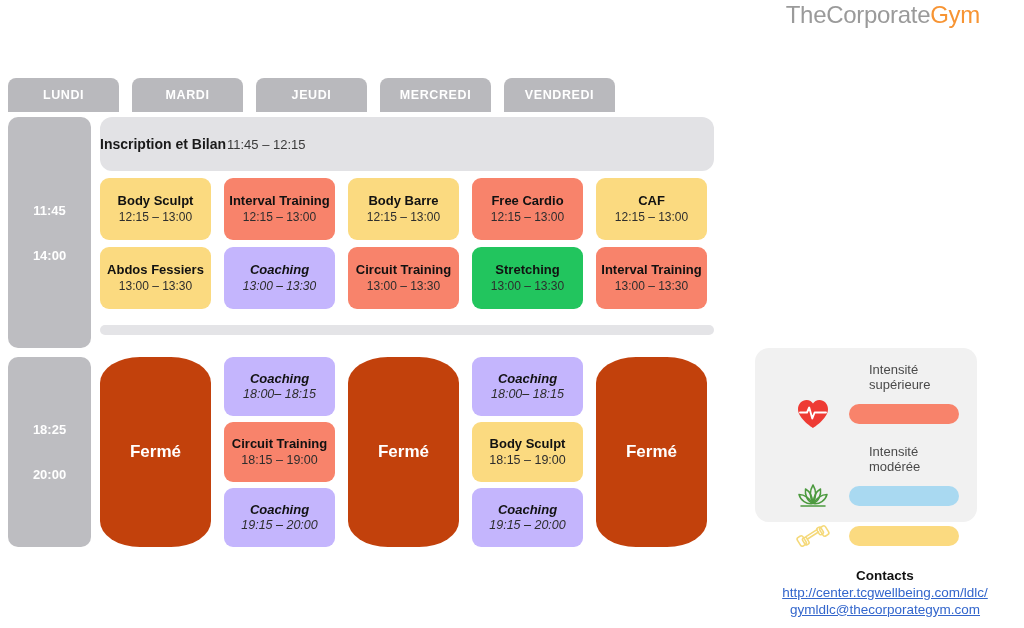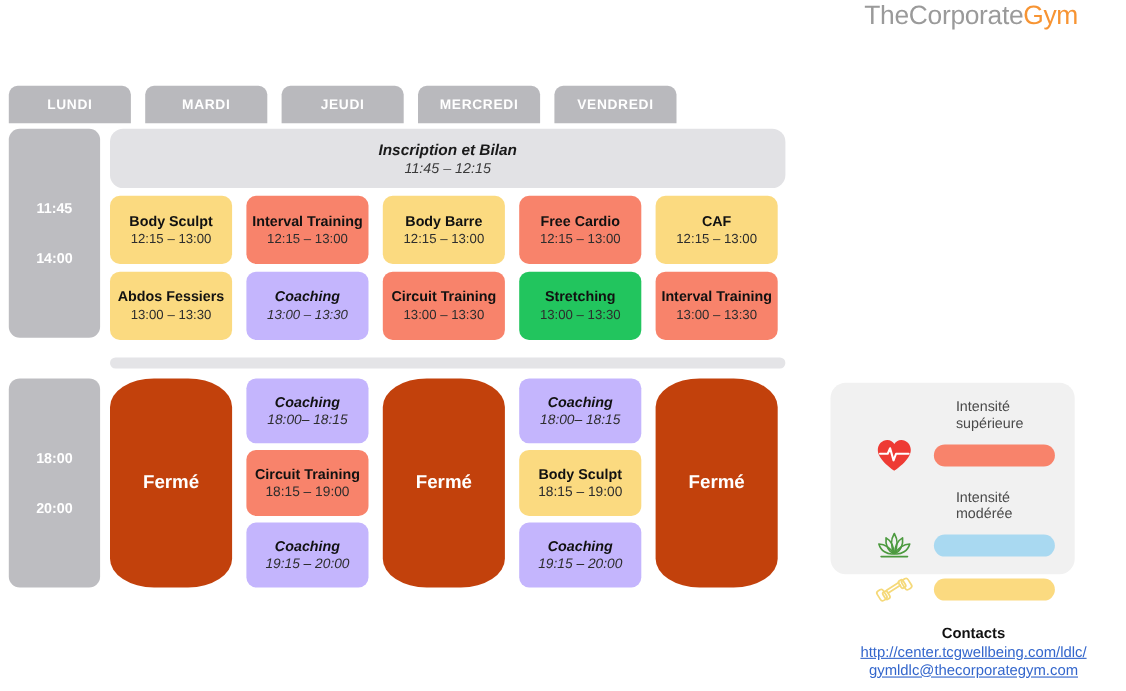--- a/index.html
+++ b/index.html
@@ -78,34 +78,33 @@
     color: #ffffff;
     font-size: 13px;
     font-weight: 700;
     display: flex;
     flex-direction: column;
     align-items: center;
     justify-content: center;
     gap: 30px;
     flex: none;
   }
-  .midday .time-col { height: 190px; }
+  .midday .time-col { height: 231px; }
 
   .midday-right { flex: 1; display: flex; flex-direction: column; gap: 7px; }
 
   .banner {
     background: #e2e2e5;
     border-radius: 12px;
     height: 54px;
     display: flex;
-    flex-direction: column;
-    align-items: center;
-    justify-content: center;
+    flex-direction: row;
+    align-items: center;
+    justify-content: flex-start;
     gap: 1px;
-    font-style: italic;
   }
   .banner .t { font-size: 14px; font-weight: 700; color: #1a1a1a; }
   .banner .s { font-size: 13px; font-weight: 400; color: #3a3a3a; }
 
   .card-row { display: flex; gap: 13px; }
   .card {
     width: 111px;
     border-radius: 9px;
     display: flex;
     flex-direction: column;
@@ -317,21 +316,21 @@
           <div class="s">13:00 – 13:30</div>
         </div>
       </div>
 
       <div class="divider"></div>
     </div>
   </div>
 
   <div class="evening">
     <div class="time-col">
-      <span>18:00</span>
+      <span>18:25</span>
       <span>20:00</span>
     </div>
 
     <div class="evening-right">
 
       <div class="day-col">
         <div class="closed">Fermé</div>
       </div>
 
       <div class="day-col">

